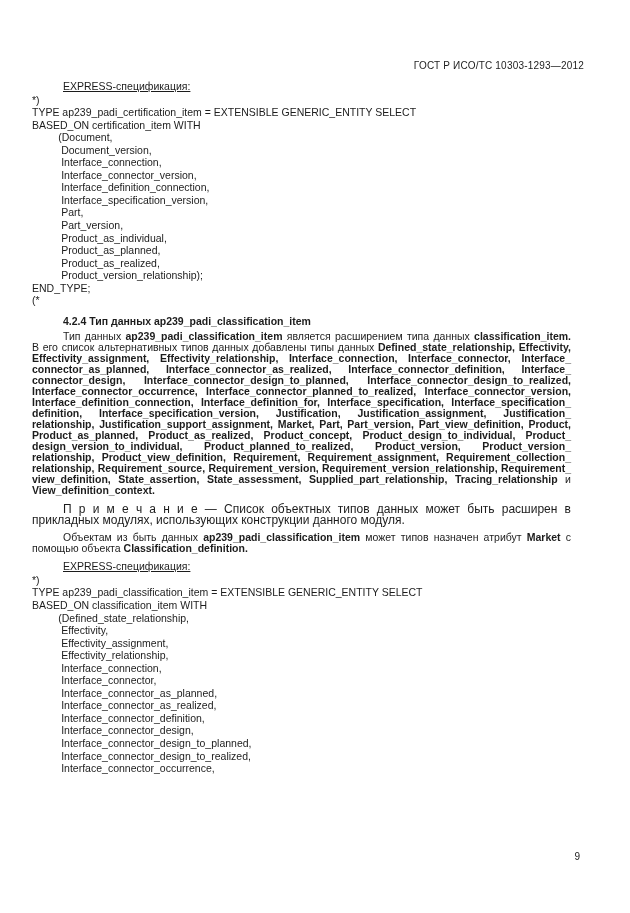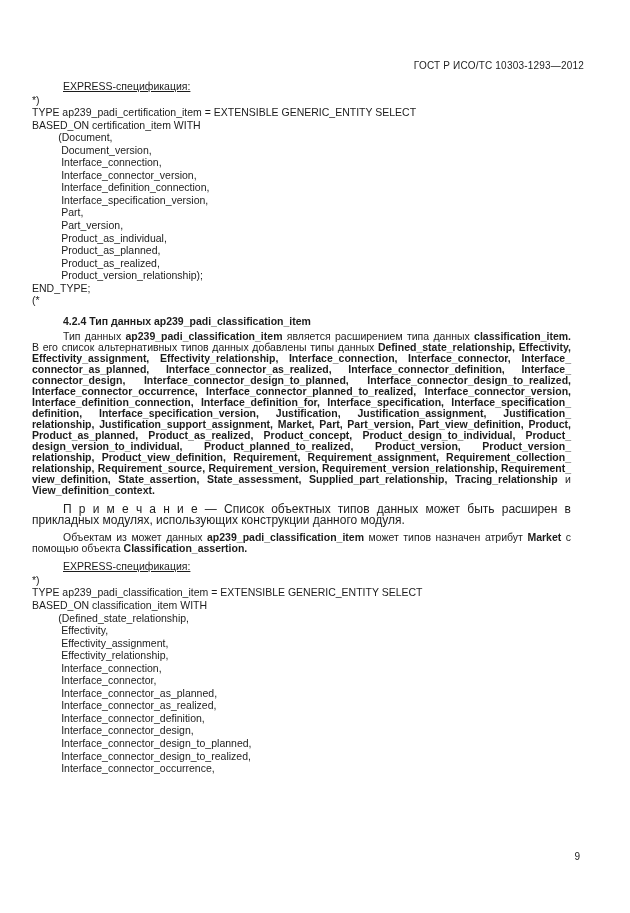--- a/index.html
+++ b/index.html
@@ -111,21 +111,21 @@
           Product_version_relationship);
 END_TYPE;
 (*</div>
 
     <div class="heading">4.2.4 Тип данных ap239_padi_classification_item</div>
 
     <div class="para"><span>Тип данных </span><span class="b">ap239_​padi_​classification_​item</span><span> является расширением типа данных </span><span class="b">classification_​item.</span><span> В его список альтернативных типов данных добавлены типы данных </span><span class="b">Defined_​state_​relationship, Effectivity, Effectivity_​assignment, Effectivity_​relationship, Interface_​connection, Interface_​connector, Interface_​connector_​as_​planned, Interface_​connector_​as_​realized, Interface_​connector_​definition, Interface_​connector_​design, Interface_​connector_​design_​to_​planned, Interface_​connector_​design_​to_​realized, Interface_​connector_​occurrence, Interface_​connector_​planned_​to_​realized, Interface_​connector_​version, Interface_​definition_​connection, Interface_​definition_​for, Interface_​specification, Interface_​specification_​definition, Interface_​specification_​version, Justification, Justification_​assignment, Justification_​relationship, Justification_​support_​assignment, Market, Part, Part_​version, Part_​view_​definition, Product, Product_​as_​planned, Product_​as_​realized, Product_​concept, Product_​design_​to_​individual, Product_​design_​version_​to_​individual, Product_​planned_​to_​realized, Product_​version, Product_​version_​relationship, Product_​view_​definition, Requirement, Requirement_​assignment, Requirement_​collection_​relationship, Requirement_​source, Requirement_​version, Requirement_​version_​relationship, Requirement_​view_​definition, State_​assertion, State_​assessment, Supplied_​part_​relationship, Tracing_​relationship</span><span> и </span><span class="b">View_​definition_​context.</span></div>
 
     <div class="note">П р и м е ч а н и е — Список объектных типов данных может быть расширен в прикладных модулях, использующих конструкции данного модуля.</div>
 
-    <div class="para para2"><span>Объектам из может данных </span><span class="b">ap239_​padi_​classification_​item</span><span> может типов назначен атрибут </span><span class="b">Market</span><span> с помощью объекта </span><span class="b">Classification_​assertion.</span></div>
+    <div class="para para2"><span>Объектам из быть данных </span><span class="b">ap239_​padi_​classification_​item</span><span> может типов назначен атрибут </span><span class="b">Market</span><span> с помощью объекта </span><span class="b">Classification_​definition.</span></div>
 
     <div class="express-label label2">EXPRESS-спецификация:</div>
 
     <div class="code">*)
 TYPE ap239_padi_classification_item = EXTENSIBLE GENERIC_ENTITY SELECT
 BASED_ON classification_item WITH
          (Defined_state_relationship,
           Effectivity,
           Effectivity_assignment,
           Effectivity_relationship,

